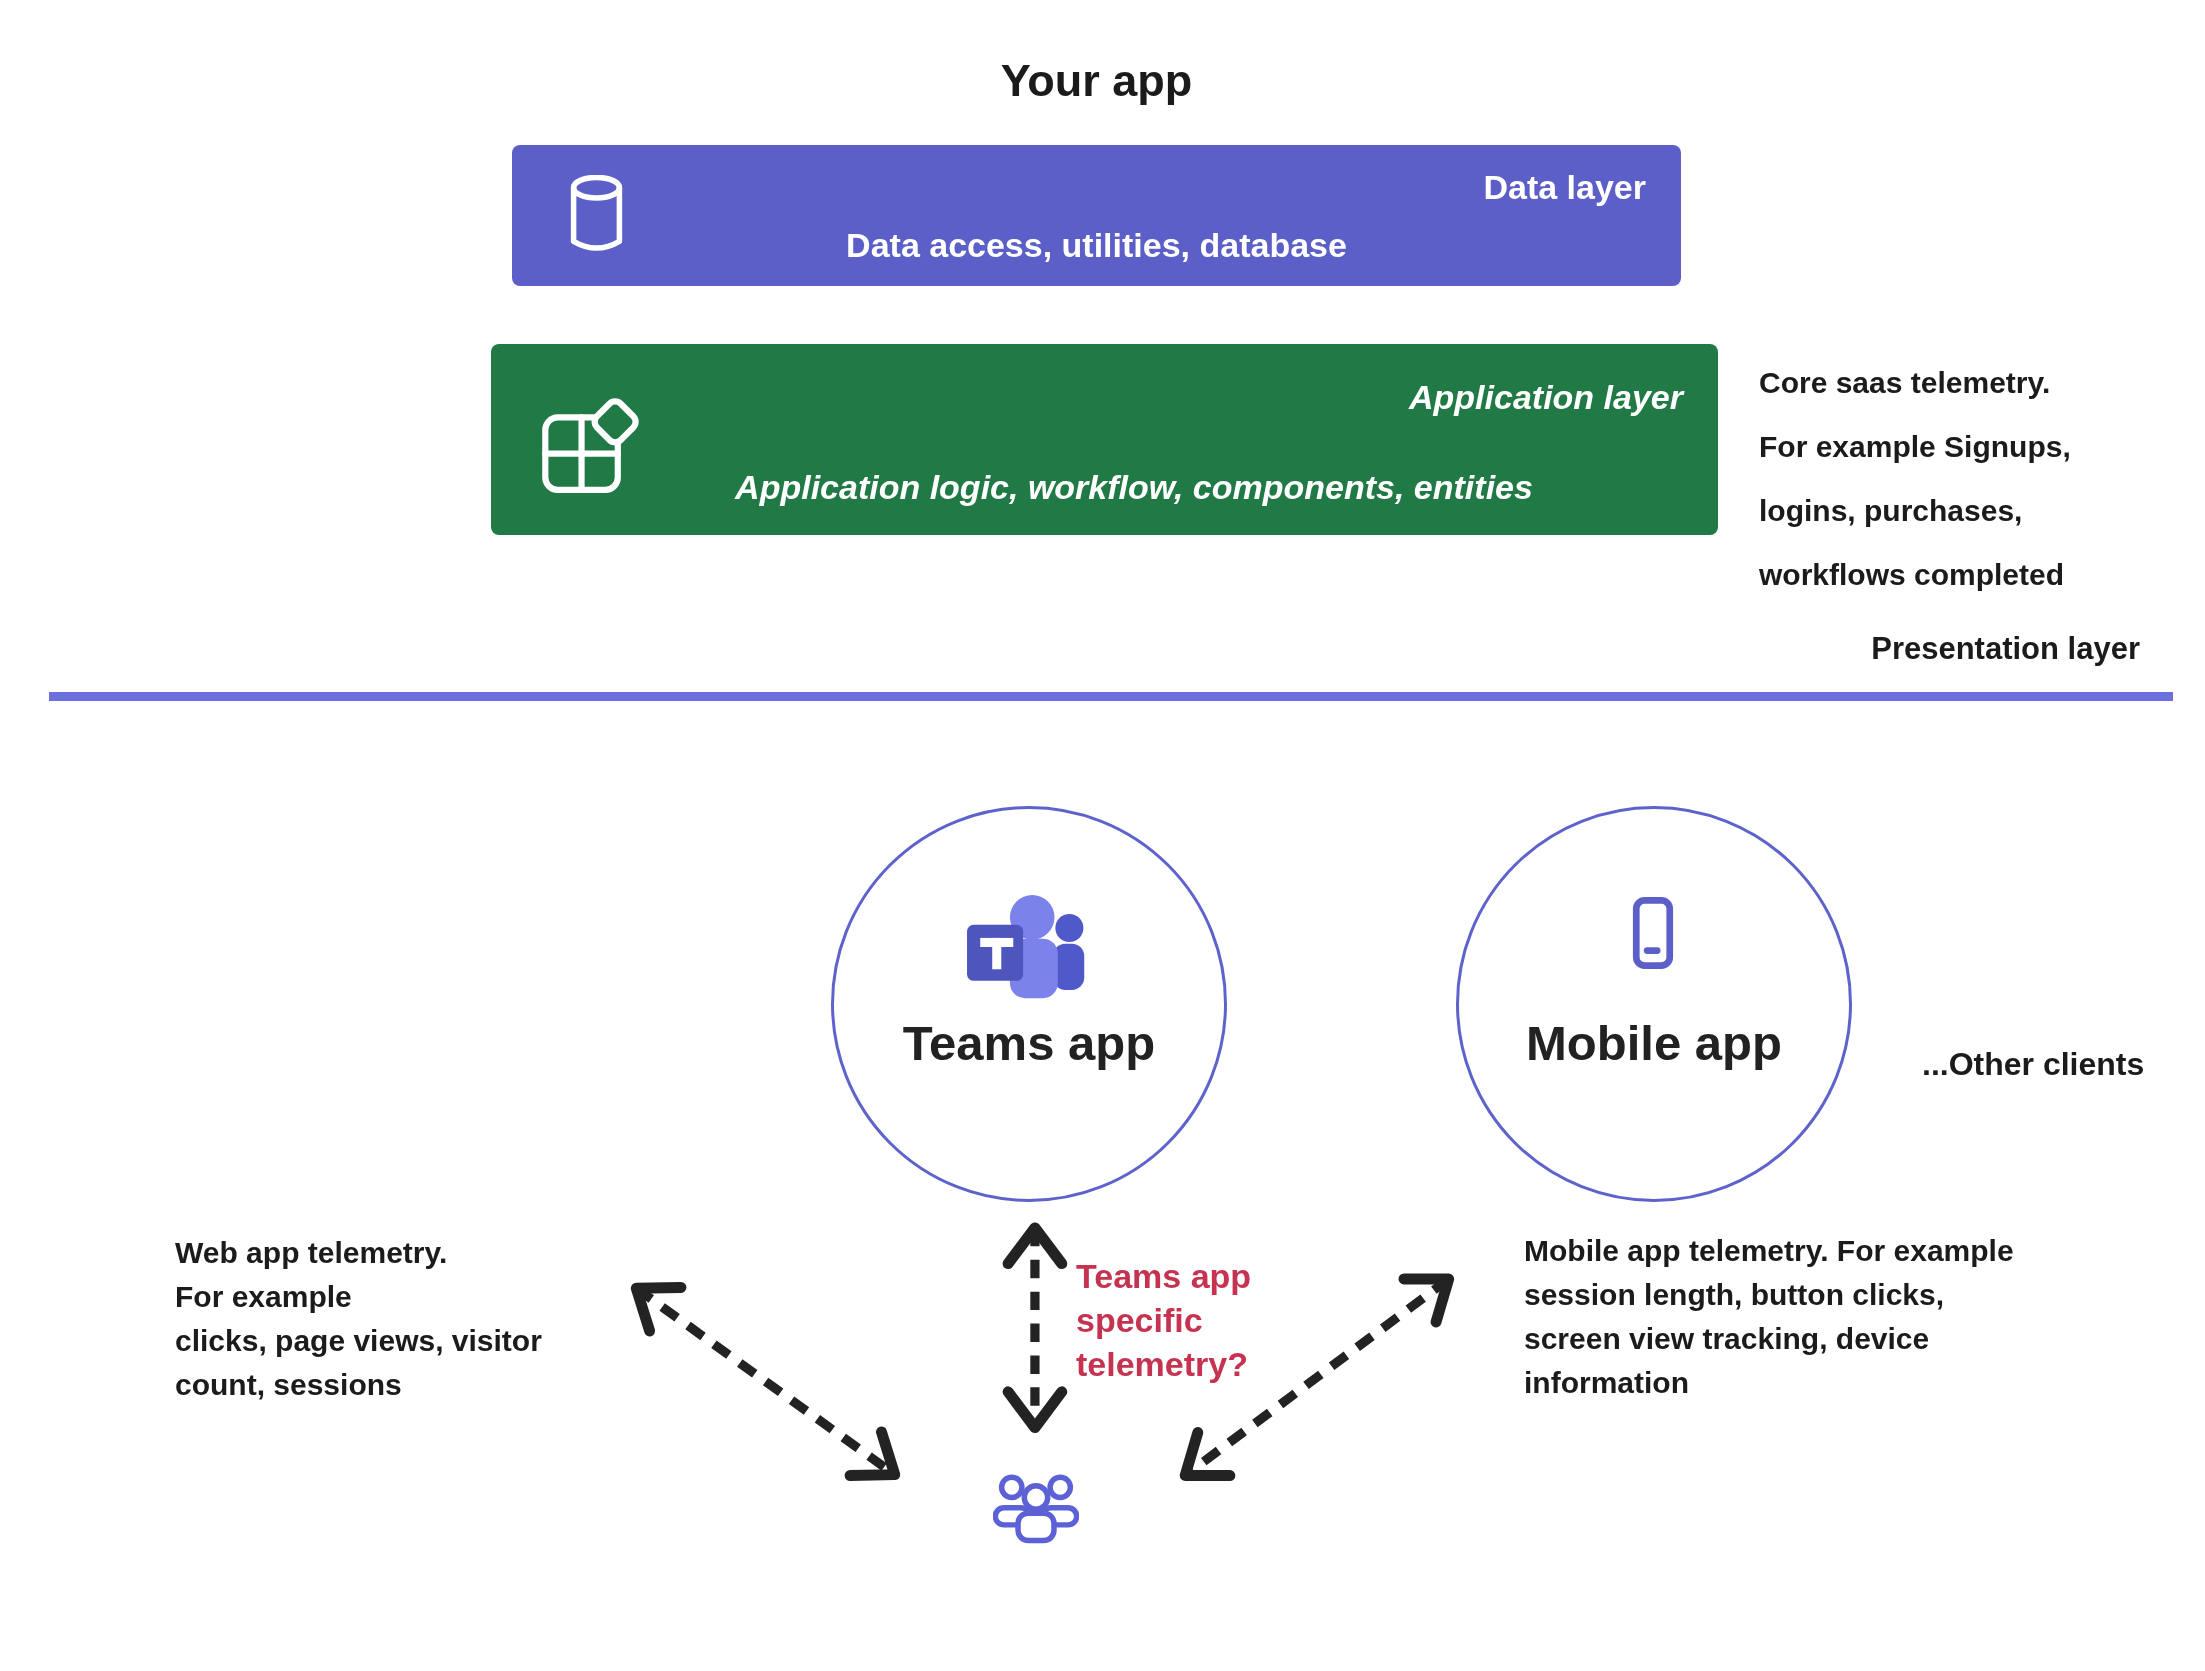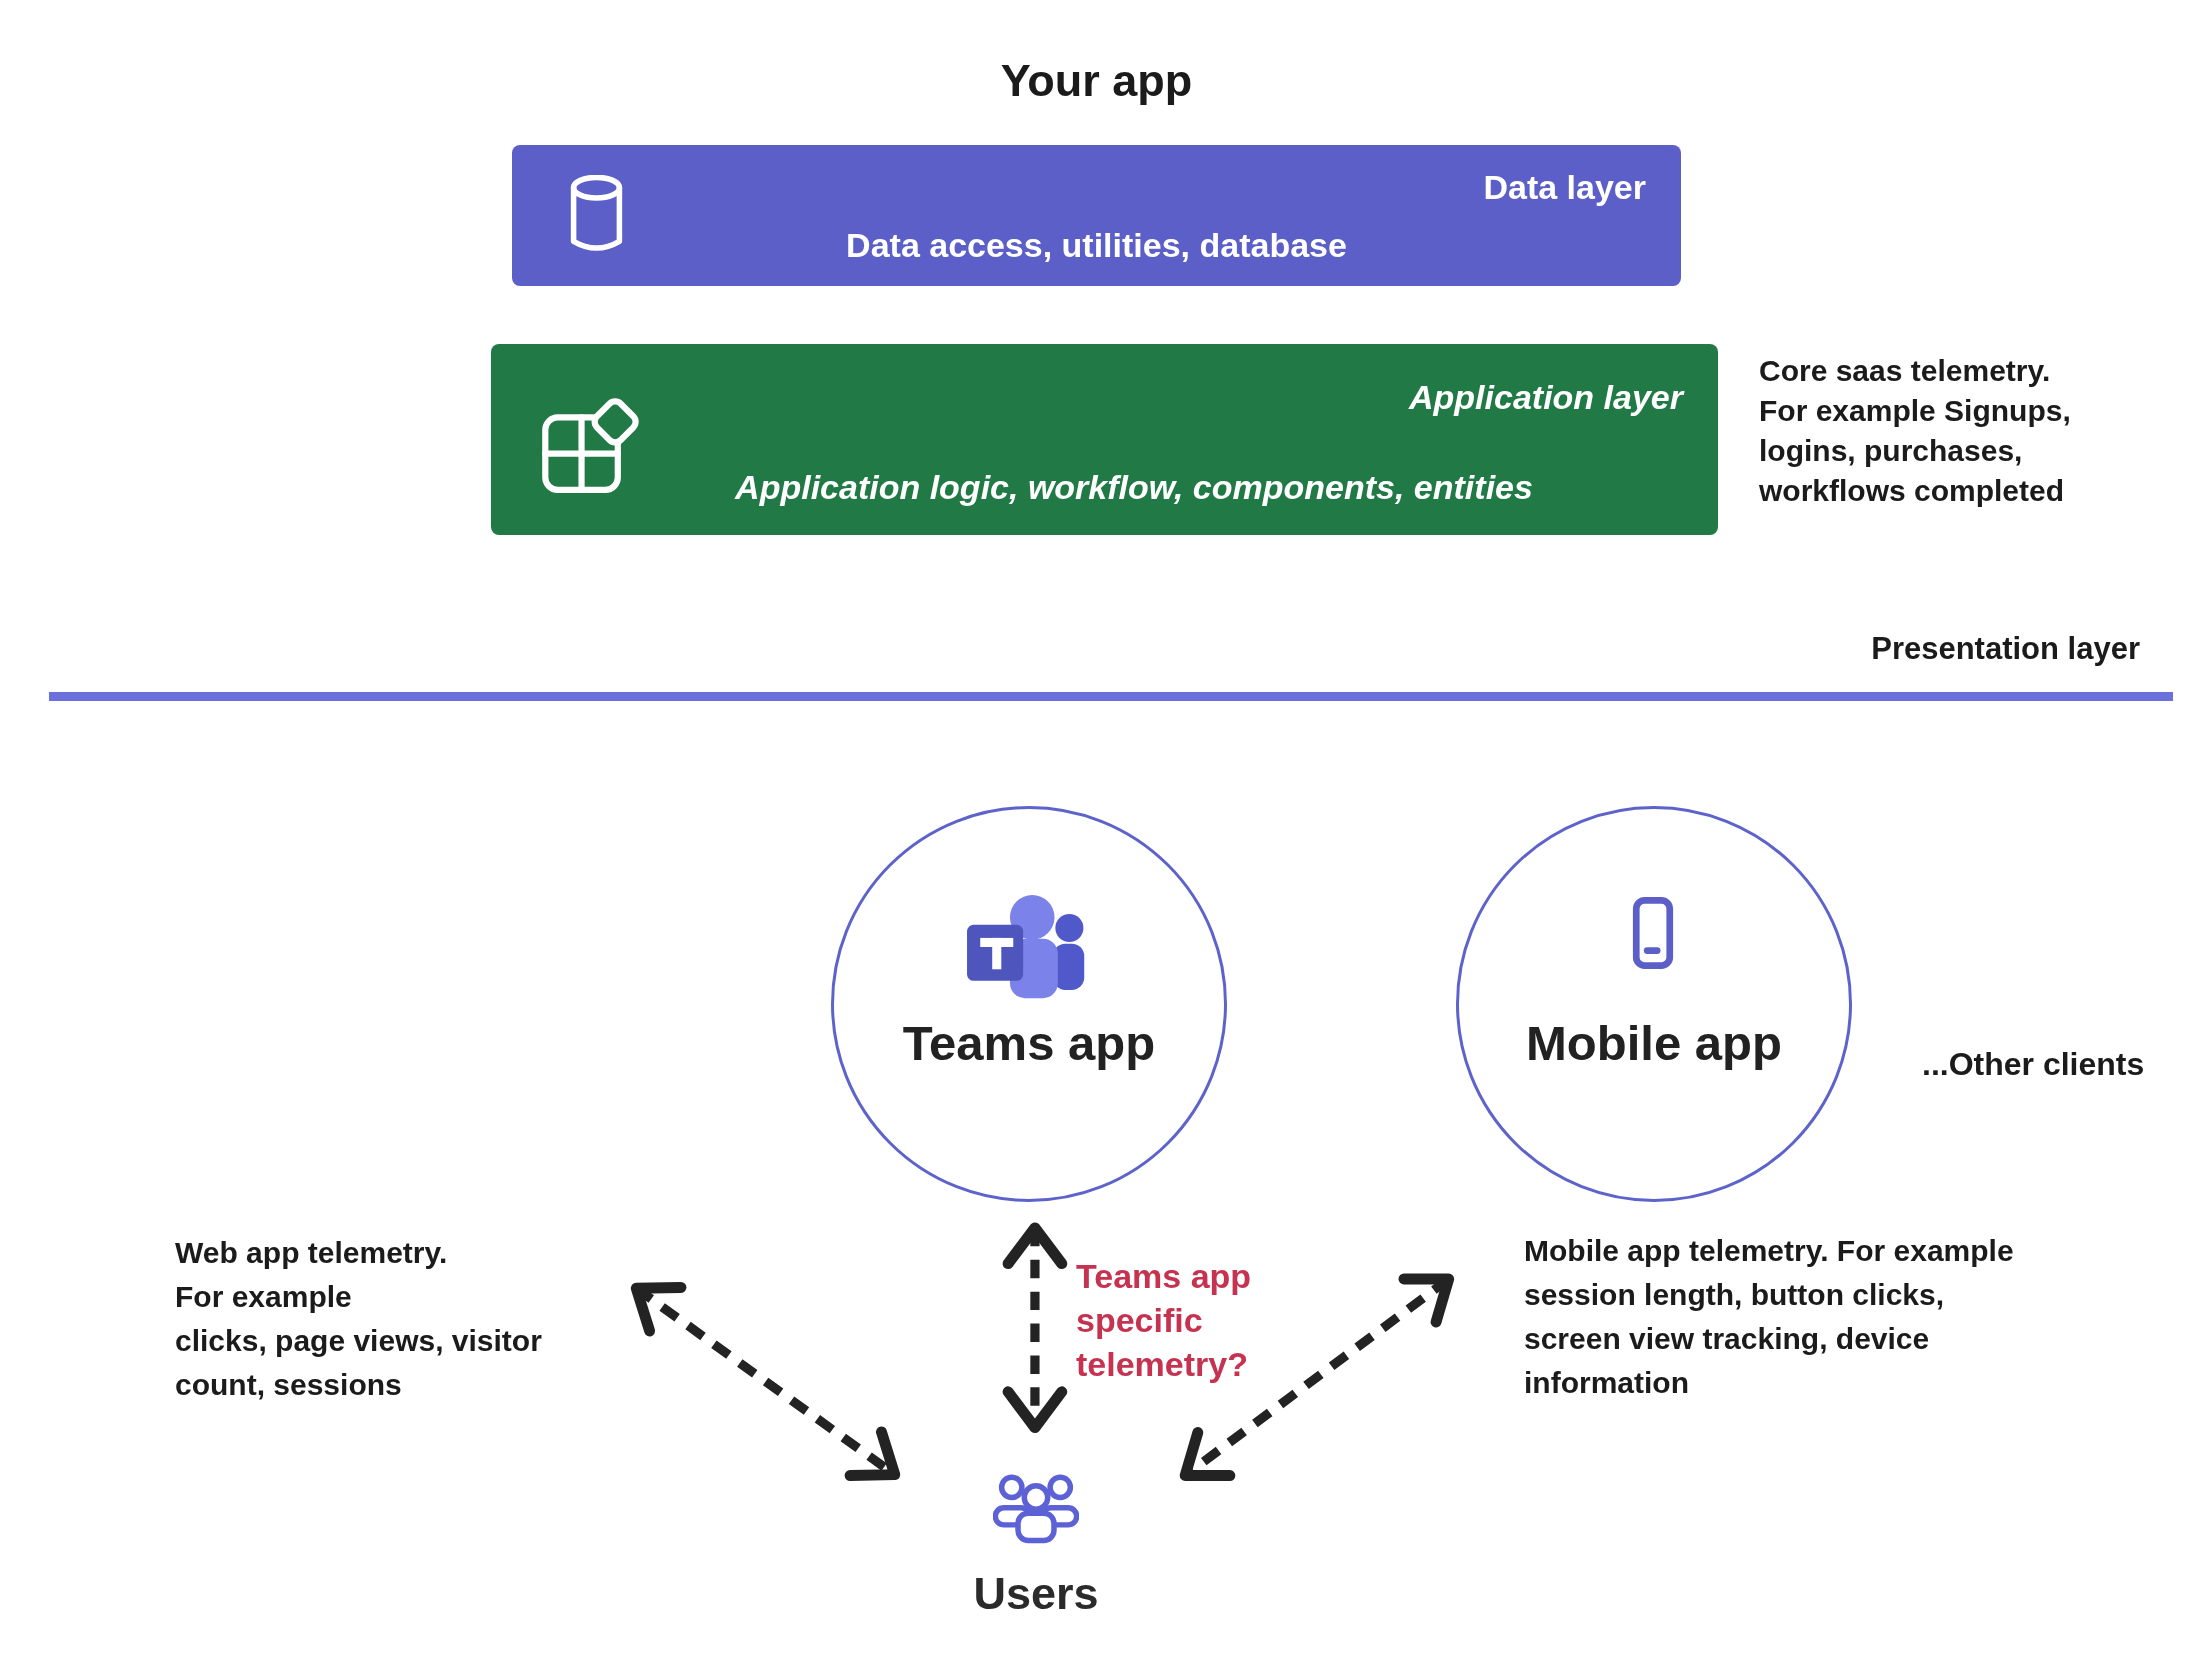--- a/index.html
+++ b/index.html
@@ -17,21 +17,21 @@
   .layer-label{position:absolute;right:35px;font-size:34px;font-weight:600;color:#fff;}
   .layer-desc{position:absolute;left:0;right:0;text-align:center;font-size:34px;font-weight:600;color:#fff;}
   .box-data .layer-label{top:23px;}
   .box-data .layer-desc{top:81px;}
   .box-app .layer-label{top:34px;}
   .box-app .layer-desc{top:124px;padding-left:59px;}
   .box-icon{position:absolute;}
   .db-icon{left:52px;top:30px;width:65px;height:79px;}
   .components-icon{left:49px;top:54px;width:99px;height:99px;}
 
-  .core-note{left:1759px;top:351px;width:403px;font-size:30px;font-weight:600;line-height:40px;}
+  .core-note{left:1759px;top:351px;width:403px;font-size:30px;font-weight:600;line-height:64px;}
   .presentation-label{left:1301px;top:631px;width:839px;text-align:right;font-size:31px;font-weight:700;}
   .divider{left:49px;top:692px;width:2124px;height:9.2px;background:#6B70DC;}
 
   .client-circle{
     width:390px;height:390px;border-radius:50%;
     border:3.4px solid #5E63CB;background:#fff;top:806px;
   }
   .circle-web{left:215px;}
   .circle-teams{left:831px;}
   .circle-mobile{left:1456px;}
@@ -145,16 +145,15 @@
   <svg class="abs users-icon-wrap" viewBox="0 0 110 95">
     <g fill="#ffffff" stroke="#5C62D6" stroke-width="7">
       <rect x="3" y="49" width="44" height="22" rx="11"></rect>
       <rect x="63" y="49" width="44" height="22" rx="11"></rect>
       <circle cx="24" cy="23" r="13"></circle>
       <circle cx="86" cy="23" r="13"></circle>
       <rect x="32" y="56" width="46" height="35" rx="13"></rect>
       <circle cx="55" cy="36" r="15"></circle>
     </g>
   </svg>
-  <div class="abs users-label">Users</div>
 
 </div>
 
 
 </body></html>

